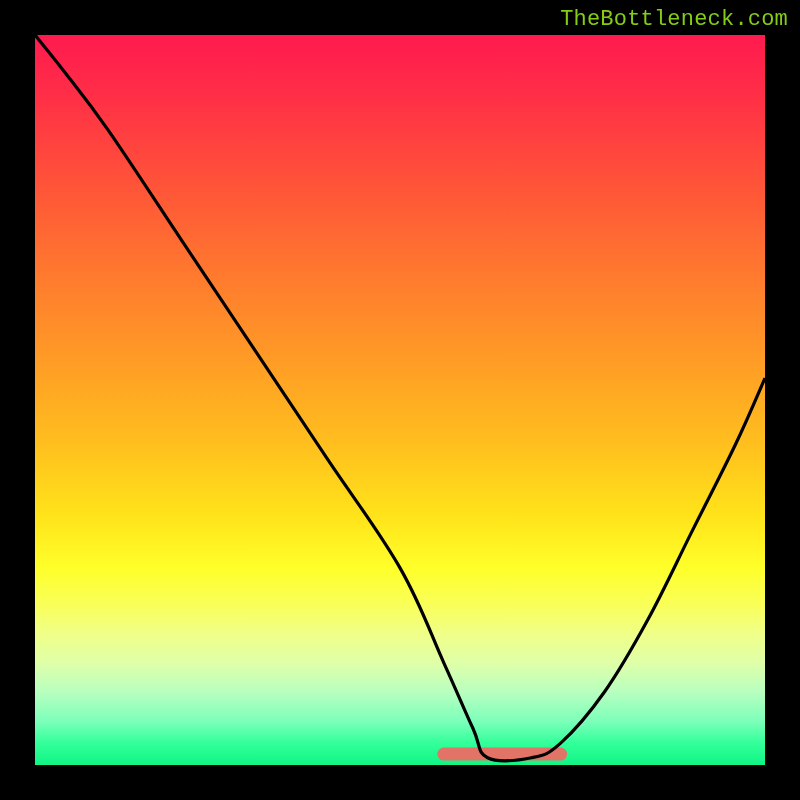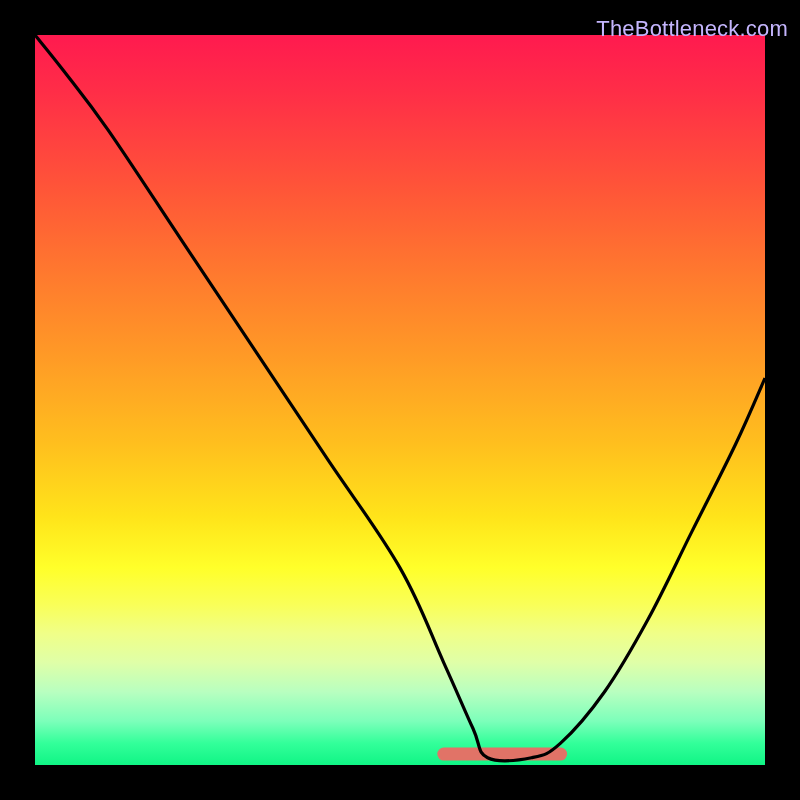--- a/index.html
+++ b/index.html
@@ -11,26 +11,26 @@
     overflow: hidden;
   }
   .frame {
     position: relative;
     width: 800px;
     height: 800px;
     background: #000;
   }
   .attribution {
     position: absolute;
-    top: 16px;
+    top: 7px;
     right: 12px;
-    font-family: Liberation Sans, sans-serif;
+    font-family: Liberation Mono, monospace;
     font-size: 22px;
     font-weight: 500;
-    color: #c4b5fd;
+    color: #84cc16;
     letter-spacing: 0.2px;
     z-index: 10;
   }
   .plot-area {
     position: absolute;
     left: 35px;
     top: 35px;
     width: 730px;
     height: 730px;
   }

